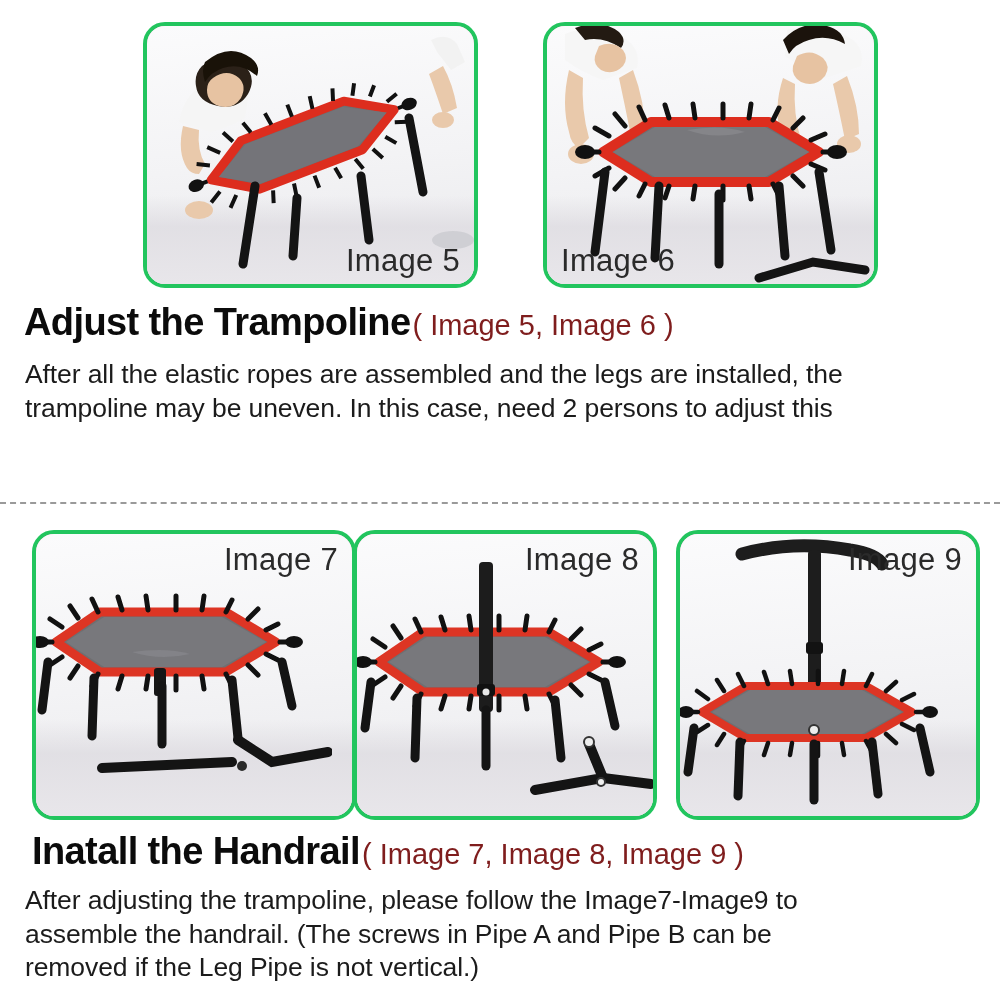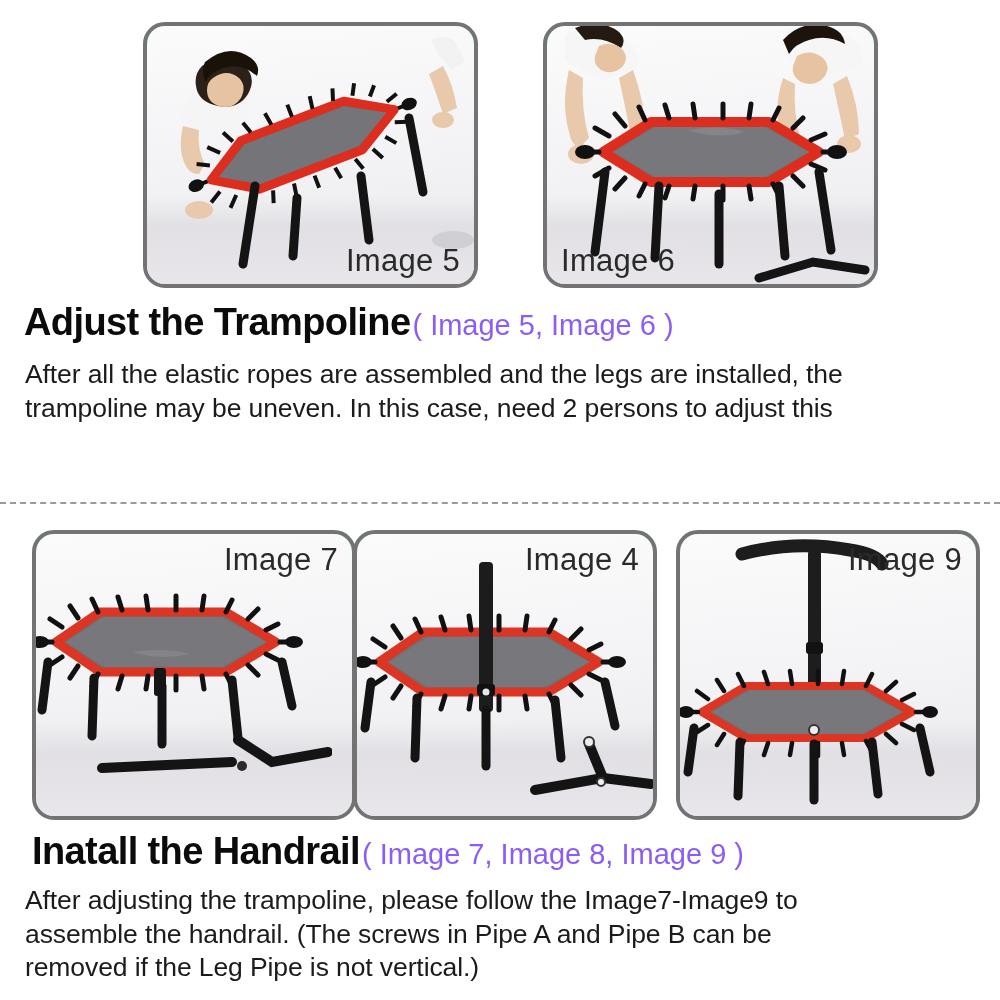--- a/index.html
+++ b/index.html
@@ -12,24 +12,24 @@
     height: 1000px;
     position: relative;
     font-family: "Liberation Sans", sans-serif;
     color: #111111;
     overflow: hidden;
   }
 
   
   .panel {
     position: absolute;
-    border: 4px solid #737373;
+    border: 4px solid #22c55e;
     border-radius: 22px;
     overflow: hidden;
-    background: #14b8a6;
+    background: #f9a8d4;
   }
   .panel .photo {
     position: absolute;
     inset: 0;
     background:
       linear-gradient(175deg, #fbfbfc 0%, #f3f3f5 52%, #e9e9ec 100%);
   }
   .panel .floorline {
     position: absolute;
     left: 0; right: 0;
@@ -70,21 +70,21 @@
   .section-heading .h-main {
     font-weight: 700;
     font-size: 38px;
     letter-spacing: -0.6px;
     color: #0b0b0b;
     font-stretch: condensed;
   }
   .section-heading .h-sub {
     font-weight: 400;
     font-size: 29px;
-    color: #8b5cf6;
+    color: #7f1d1d;
     margin-left: 2px;
   }
   .body-text {
     position: absolute;
     font-size: 26.5px;
     line-height: 33.5px;
     color: #1b1b1b;
     letter-spacing: -0.1px;
   }
   .body-text p { margin: 0; }
@@ -268,21 +268,21 @@
       </g>
 
       <g stroke="#141414" stroke-width="10" stroke-linecap="round" fill="none">
         <path d="M232 210 L246 244 L178 256"></path>
         <path d="M246 244 L294 250"></path>
       </g>
       <circle cx="232" cy="208" r="5" fill="#ededed" stroke="#333" stroke-width="2"></circle>
       <circle cx="244" cy="248" r="4" fill="#f0f0f0" stroke="#333" stroke-width="2"></circle>
     </svg>
   </div>
-  <span class="img-label lbl-tr">Image 4</span>
+  <span class="img-label lbl-tr">Image 8</span>
 </div>
 
 <div class="panel" style="left:676px; top:530px; width:296px; height:282px;">
   <div class="photo">
     <div class="floorline"></div>
 
     <svg class="tramp" width="296" height="282" viewBox="0 0 296 282" style="left:0; top:0;">
 
       <path d="M62 20 q52 -14 108 -4 q26 4 32 14" stroke="#1d1d1d" stroke-width="13" fill="none" stroke-linecap="round"></path>
 

